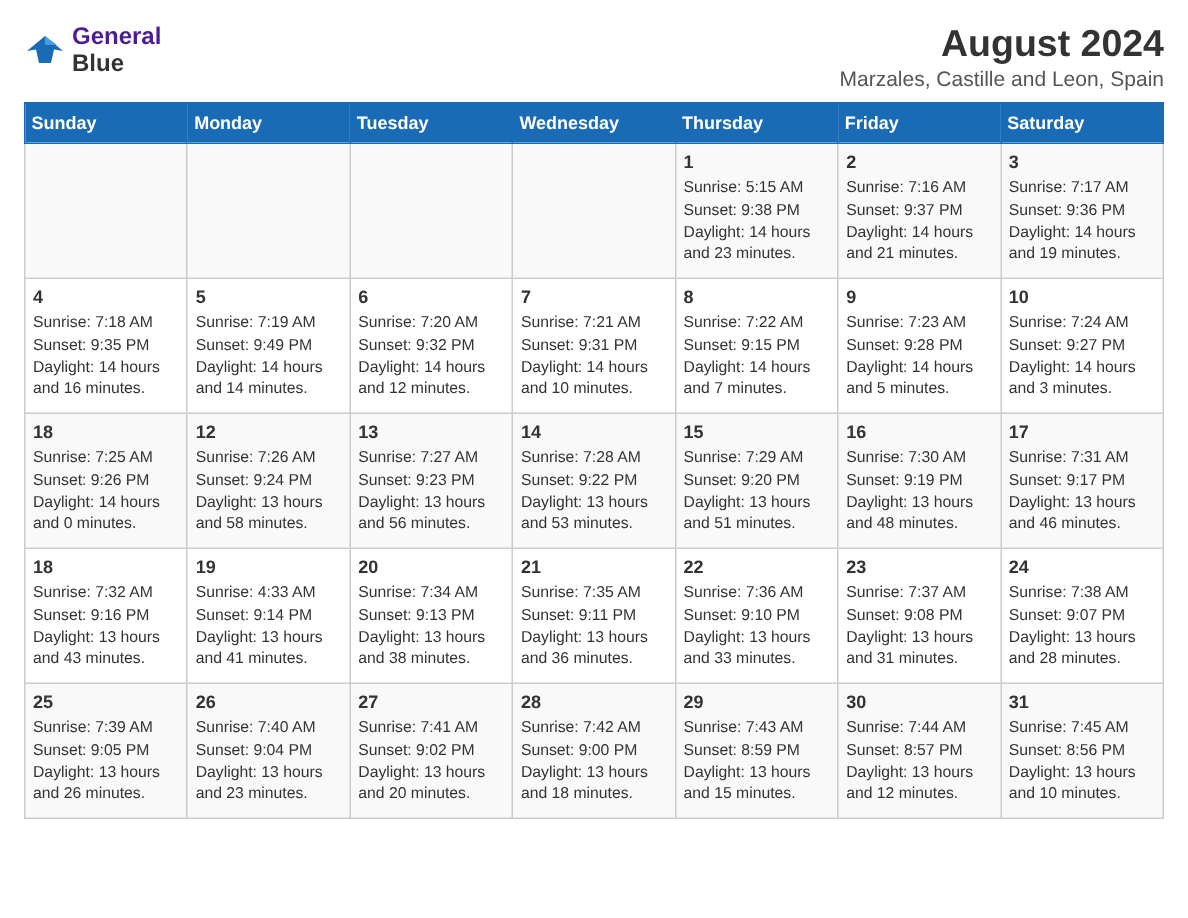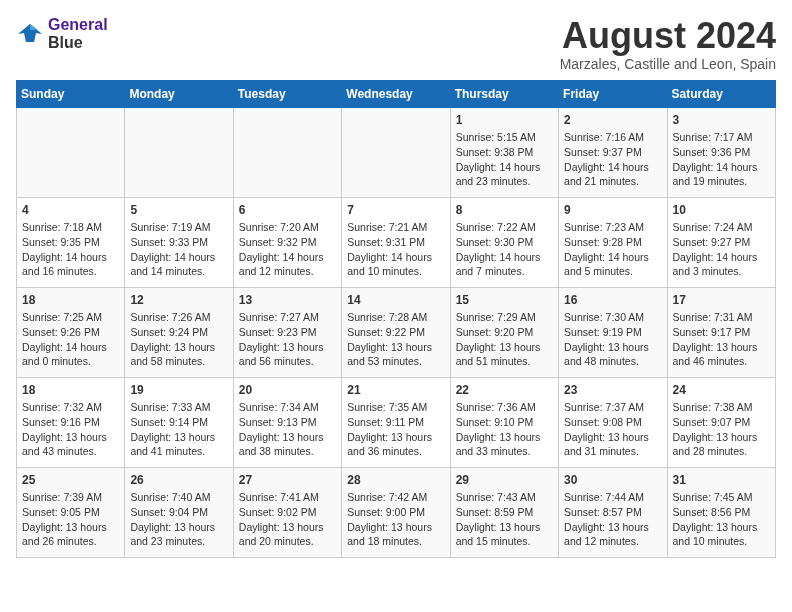--- a/index.html
+++ b/index.html
@@ -22,21 +22,21 @@
       gap: 4px;
     }
     .logo-bird {
       width: 28px;
       height: 28px;
     }
     .title-block {
       text-align: right;
     }
     .main-title {
-      font-size: 36px;
+      font-size: 25px;
       font-weight: bold;
       color: #333;
       line-height: 1.1;
     }
     .subtitle {
       font-size: 14px;
       color: #555;
     }
     table {
       width: 100%;
@@ -148,42 +148,42 @@
         <td>
           <span class="day-number">4</span>
           <div class="day-info" style="white-space: pre-line;">Sunrise: 7:18 AM
 Sunset: 9:35 PM
 Daylight: 14 hours
 and 16 minutes.</div>
         </td>
         <td>
           <span class="day-number">5</span>
           <div class="day-info" style="white-space: pre-line;">Sunrise: 7:19 AM
-Sunset: 9:33 PM
+Sunset: 9:49 PM
 Daylight: 14 hours
 and 14 minutes.</div>
         </td>
         <td>
           <span class="day-number">6</span>
           <div class="day-info" style="white-space: pre-line;">Sunrise: 7:20 AM
 Sunset: 9:32 PM
 Daylight: 14 hours
 and 12 minutes.</div>
         </td>
         <td>
           <span class="day-number">7</span>
           <div class="day-info" style="white-space: pre-line;">Sunrise: 7:21 AM
 Sunset: 9:31 PM
 Daylight: 14 hours
 and 10 minutes.</div>
         </td>
         <td>
           <span class="day-number">8</span>
           <div class="day-info" style="white-space: pre-line;">Sunrise: 7:22 AM
-Sunset: 9:30 PM
+Sunset: 9:15 PM
 Daylight: 14 hours
 and 7 minutes.</div>
         </td>
         <td>
           <span class="day-number">9</span>
           <div class="day-info" style="white-space: pre-line;">Sunrise: 7:23 AM
 Sunset: 9:28 PM
 Daylight: 14 hours
 and 5 minutes.</div>
         </td>
@@ -249,21 +249,21 @@
       <tr>
         <td>
           <span class="day-number">18</span>
           <div class="day-info" style="white-space: pre-line;">Sunrise: 7:32 AM
 Sunset: 9:16 PM
 Daylight: 13 hours
 and 43 minutes.</div>
         </td>
         <td>
           <span class="day-number">19</span>
-          <div class="day-info" style="white-space: pre-line;">Sunrise: 7:33 AM
+          <div class="day-info" style="white-space: pre-line;">Sunrise: 4:33 AM
 Sunset: 9:14 PM
 Daylight: 13 hours
 and 41 minutes.</div>
         </td>
         <td>
           <span class="day-number">20</span>
           <div class="day-info" style="white-space: pre-line;">Sunrise: 7:34 AM
 Sunset: 9:13 PM
 Daylight: 13 hours
 and 38 minutes.</div>

